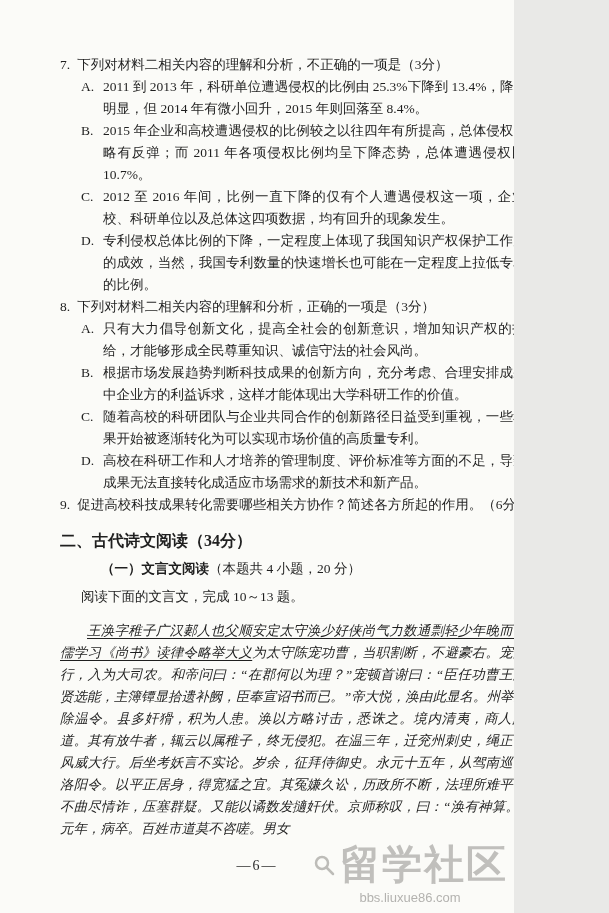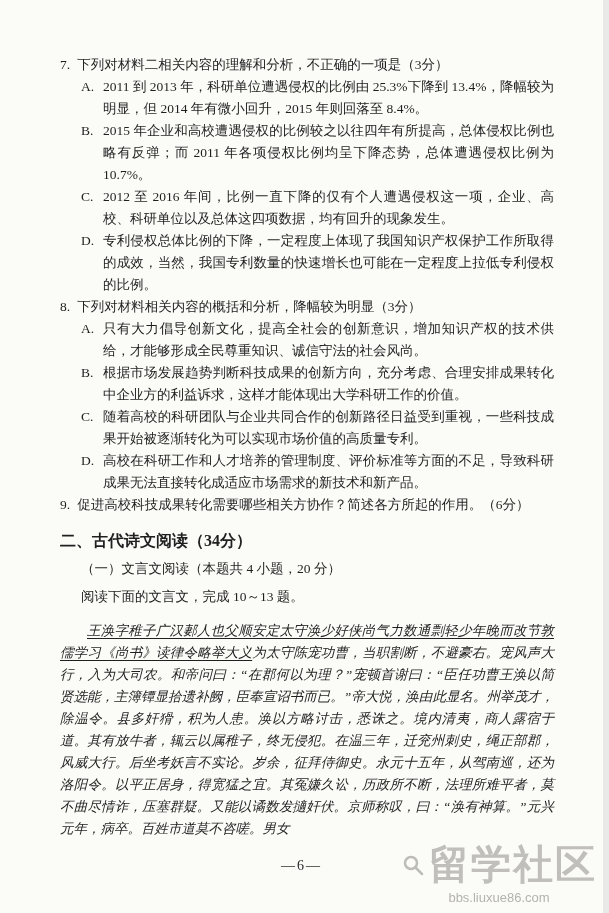--- a/index.html
+++ b/index.html
@@ -2,36 +2,36 @@
 <html><head>
 <meta charset="utf-8">
 <style>
   html,body{margin:0;padding:0;}
   body{
     width:609px;height:913px;
     background:#e9e9e7;
     font-family:"Liberation Serif","DejaVu Serif",serif;
   }
   .page{
-    position:relative;width:603px;height:913px;
+    position:relative;width:514px;height:913px;
     background:#fbfbf8;color:#1f1f1f;overflow:hidden;
   }
   .content{
     position:absolute;left:60px;top:54px;width:494px;
     font-size:13.5px;line-height:22px;text-align:justify;
   }
   .stem{margin:0;}
   .qnum{margin-right:7px;}
   .option{display:flex;margin-left:21px;}
   .opt-label{flex:0 0 22px;}
   .opt-text{flex:1;text-align:justify;}
   .q9{margin-bottom:14px;}
   .section-heading{font-weight:bold;margin:14px 0 0 0;}
   .sub-heading{margin:6px 0 0 21px;}
-  .sub-bold{font-weight:normal;}
+  .sub-bold{font-weight:bold;margin-left:20px;}
   .intro{margin:6px 0 0 21px;}
   .passage{margin:12px 0 0 0;text-indent:2em;font-style:italic;}
   .u{text-decoration:underline;text-underline-offset:3px;}
   .footer{
     position:absolute;left:0;right:0;top:828px;text-align:center;
     font-size:13px;color:#2a2a2a;
   }
   .pagenum{
     position:absolute;left:0;right:0;top:858px;text-align:center;
     font-size:14px;color:#2a2a2a;letter-spacing:2px;
@@ -70,21 +70,21 @@
         <span class="opt-label">C.</span>
         <span class="opt-text">2012 至 2016 年间，比例一直下降的仅有个人遭遇侵权这一项，企业、高校、科研单位以及总体这四项数据，均有回升的现象发生。</span>
       </div>
       <div class="option">
         <span class="opt-label">D.</span>
         <span class="opt-text">专利侵权总体比例的下降，一定程度上体现了我国知识产权保护工作所取得的成效，当然，我国专利数量的快速增长也可能在一定程度上拉低专利侵权的比例。</span>
       </div>
     </section>
 
     <section class="question">
-      <p class="stem"><span class="qnum">8.</span><span>下列对材料相关内容的概括和分析，降幅较为明显（3分）</span></p>
+      <p class="stem"><span class="qnum">8.</span><span>下列对材料二相关内容的理解和分析，正确的一项是（3分）</span></p>
       <div class="option">
         <span class="opt-label">A.</span>
         <span class="opt-text">只有大力倡导创新文化，提高全社会的创新意识，增加知识产权的技术供给，才能够形成全民尊重知识、诚信守法的社会风尚。</span>
       </div>
       <div class="option">
         <span class="opt-label">B.</span>
         <span class="opt-text">根据市场发展趋势判断科技成果的创新方向，充分考虑、合理安排成果转化中企业方的利益诉求，这样才能体现出大学科研工作的价值。</span>
       </div>
       <div class="option">
         <span class="opt-label">C.</span>

